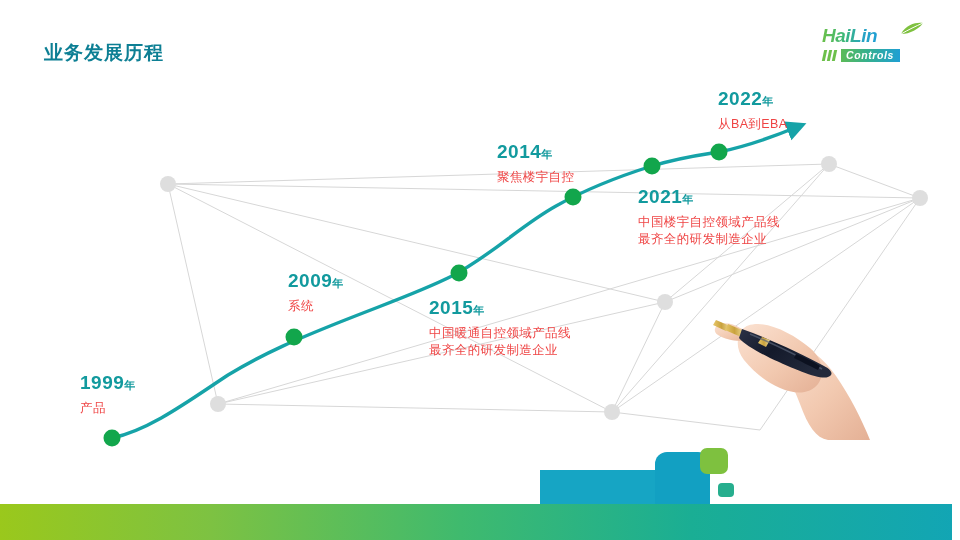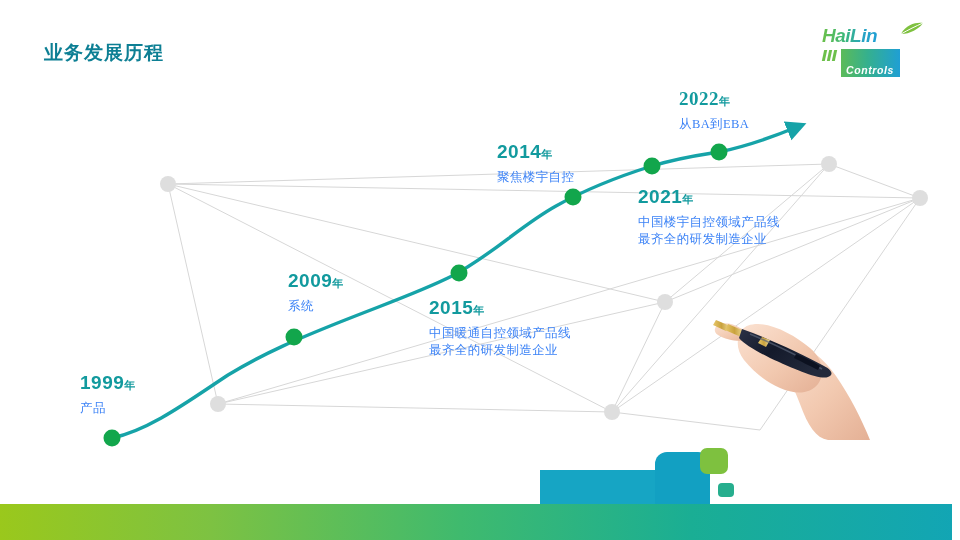--- a/index.html
+++ b/index.html
@@ -69,21 +69,21 @@
     display: block;
     width: 3px;
     height: 11px;
     background: #6cc04a;
     transform: skewX(-12deg);
   }
   #logo .logo-sub {
     position: absolute;
     left: 19px;
     top: 25px;
-    padding: 16px 6px 1px 5px;
+    padding: 1px 6px 1px 5px;
     font-size: 10.5px;
     font-weight: bold;
     font-style: italic;
     letter-spacing: 0.6px;
     line-height: 11px;
     color: #ffffff;
     background: linear-gradient(90deg, #5cbb58 0%, #35b08e 45%, #1f9fd4 100%);
     white-space: nowrap;
     text-align: center;
   }
@@ -121,21 +121,21 @@
   }
   .milestone .year .suffix {
     font-size: 11px;
     font-weight: bold;
     letter-spacing: 0;
   }
   .milestone .desc {
     margin-top: 4px;
     font-size: 12.5px;
     line-height: 17px;
-    color: #3b82f6;
+    color: #ef4444;
     letter-spacing: 0.4px;
   }
   .milestone .desc div { white-space: nowrap; }
 
   
   #bottom-bar {
     position: absolute;
     left: 0;
     bottom: 0;
     width: 960px;
@@ -280,21 +280,21 @@
   </div>
 
   <div class="milestone" style="left:638px; top:186px;">
     <div class="year"><span>2021</span><span class="suffix">年</span></div>
     <div class="desc">
       <div>中国楼宇自控领域产品线</div>
       <div>最齐全的研发制造企业</div>
     </div>
   </div>
 
-  <div class="milestone" style="left:679px; top:88px;font-family:Liberation Serif, serif;">
+  <div class="milestone" style="left:718px; top:88px;">
     <div class="year"><span>2022</span><span class="suffix">年</span></div>
     <div class="desc">
       <div>从BA到EBA</div>
     </div>
   </div>
 
   <svg id="hand-photo" viewBox="0 0 185 160" xmlns="http://www.w3.org/2000/svg">
     <defs>
       <linearGradient id="skin" x1="0" y1="0" x2="1" y2="1">
         <stop offset="0%" stop-color="#fbe2d2"></stop>

